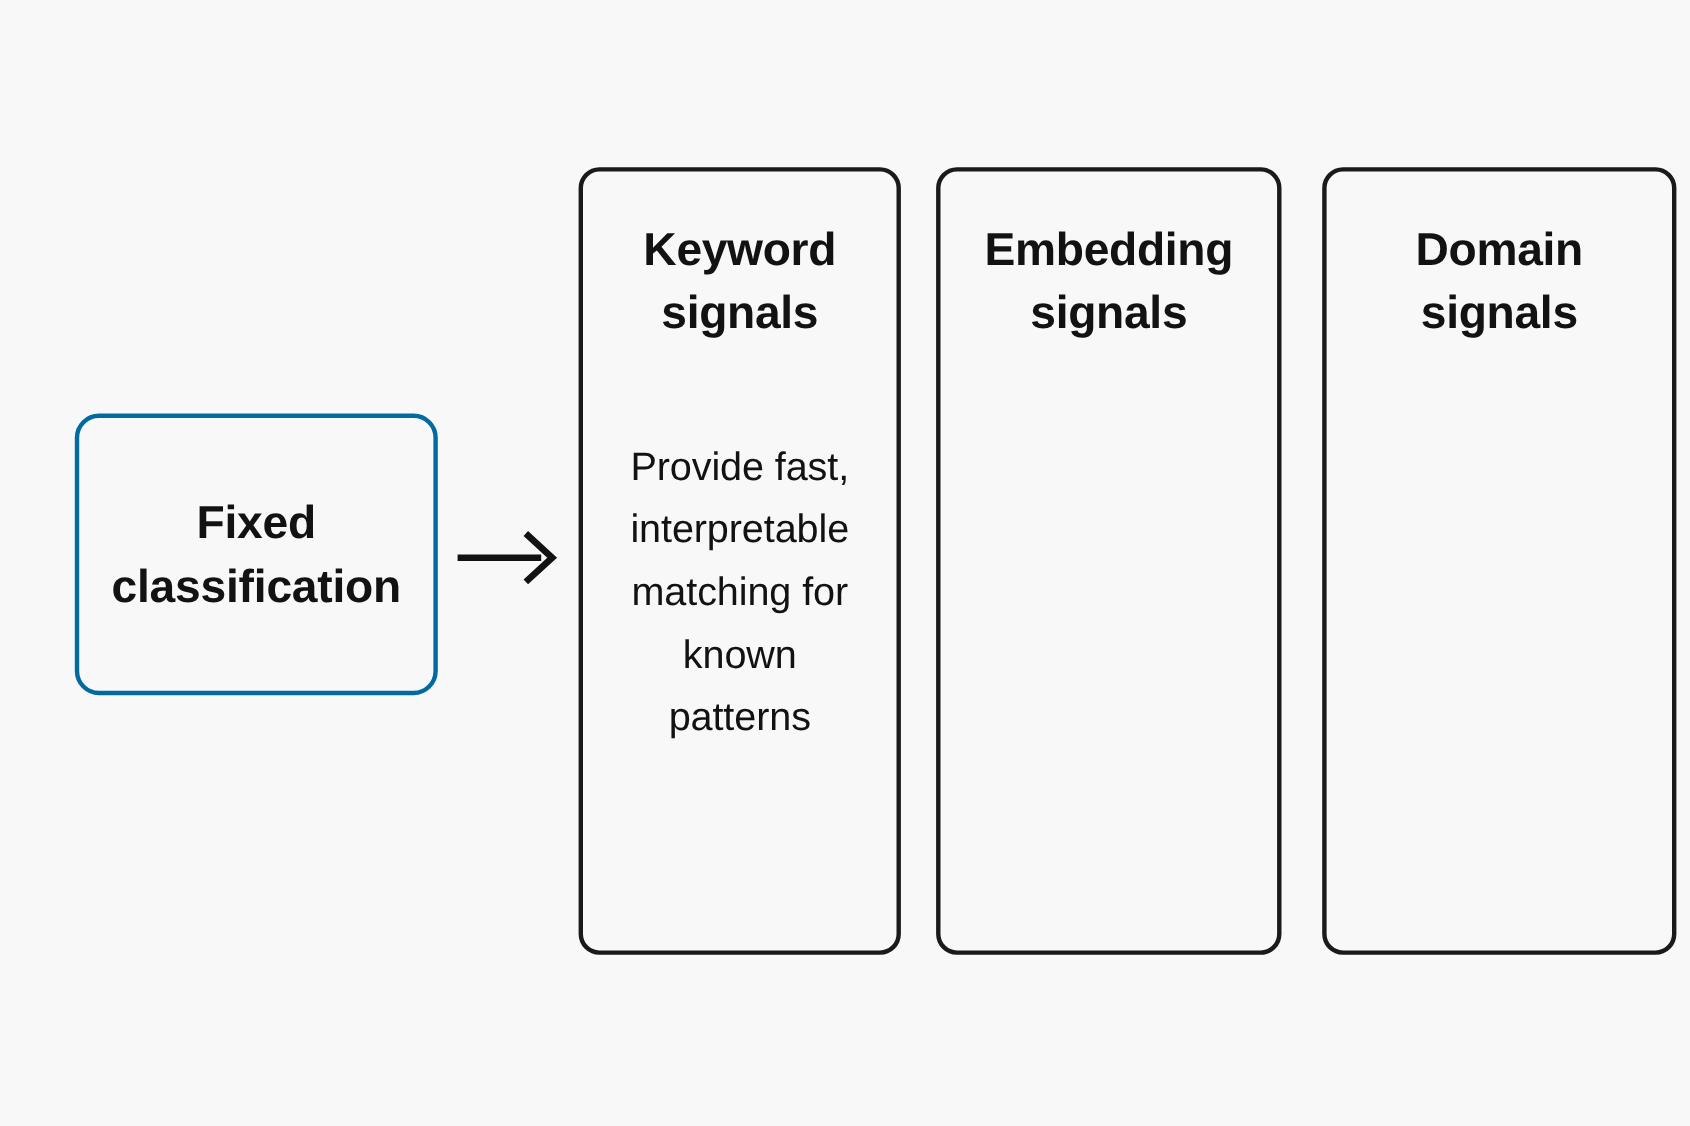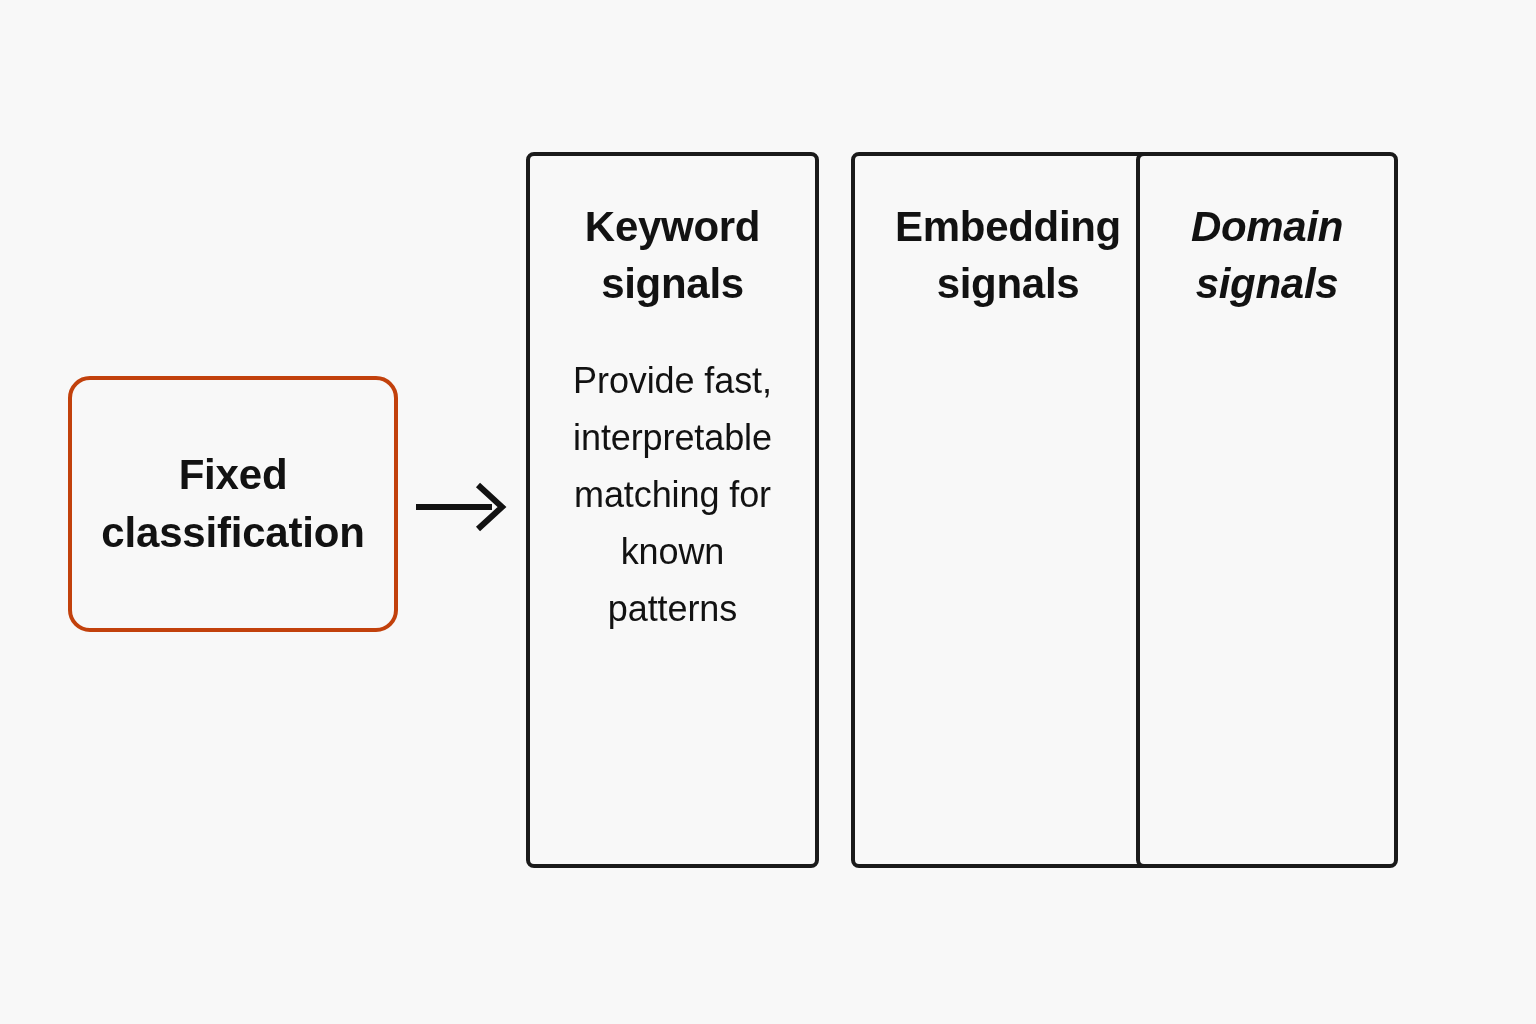--- a/index.html
+++ b/index.html
@@ -22,21 +22,21 @@
   }
 
   
   .source-node {
     position: absolute;
     left: 68px;
     top: 376px;
     width: 330px;
     height: 256px;
     box-sizing: border-box;
-    border: 4px solid #c2410c;
+    border: 4px solid #0369a1;
     border-radius: 22px;
     background: #f8f8f8;
     display: flex;
     align-items: center;
     justify-content: center;
   }
   .source-label {
     font-size: 42px;
     font-weight: bold;
     line-height: 58px;
@@ -54,41 +54,41 @@
     height: 58px;
   }
 
   
   .card {
     position: absolute;
     top: 152px;
     height: 716px;
     box-sizing: border-box;
     border: 4px solid #1a1a1a;
-    border-radius: 8px;
+    border-radius: 19px;
     background: #f8f8f8;
     padding: 42px 20px 0 20px;
     display: flex;
     flex-direction: column;
     align-items: center;
   }
   .card-1 { left: 526px;  width: 293px; }
   .card-2 { left: 851px;  width: 314px; }
-  .card-3 { left: 1136px; width: 262px; font-style: italic; }
+  .card-3 { left: 1202px; width: 322px; }
 
   .card-title {
     font-size: 42px;
     font-weight: bold;
     line-height: 57px;
     text-align: center;
     white-space: pre-line;
     letter-spacing: -0.3px;
   }
   .card-body {
-    margin-top: 40px;
+    margin-top: 83px;
     font-size: 36px;
     font-weight: normal;
     line-height: 57px;
     text-align: center;
     white-space: pre-line;
     letter-spacing: -0.1px;
   }
 </style>
 </head>
 <body>

